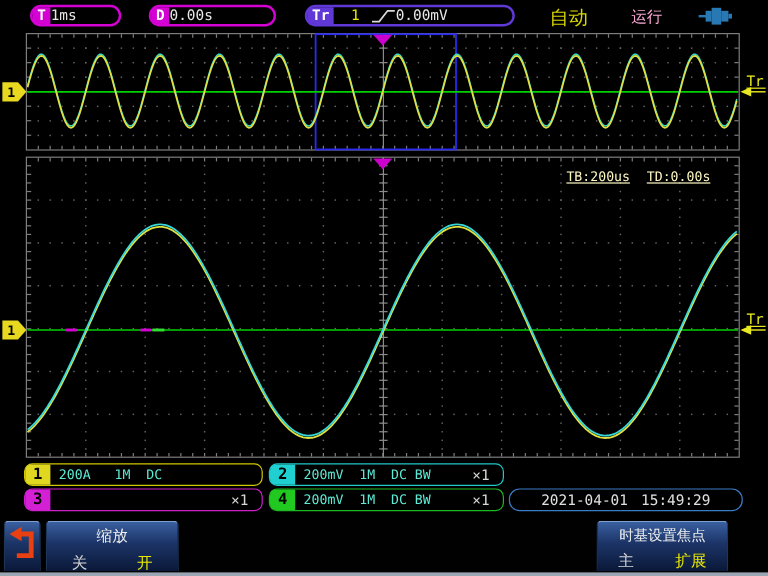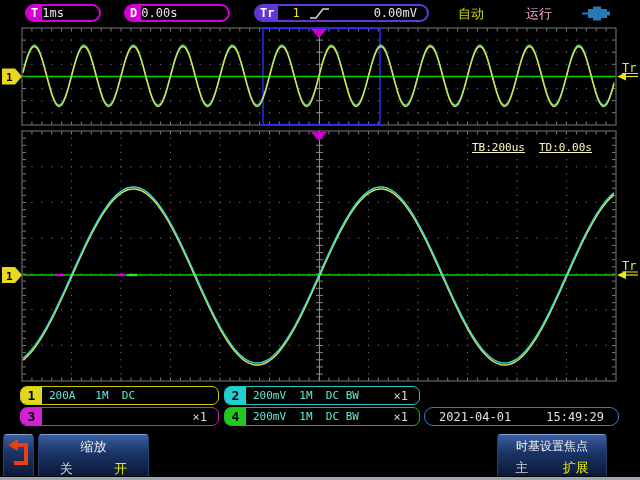--- a/index.html
+++ b/index.html
@@ -11,38 +11,38 @@
   .pill .badge{align-self:stretch;display:flex;align-items:center;justify-content:center;
         border-radius:6px 0 0 6px;color:#fff;font-size:12px;padding:0 4px;font-weight:bold;}
   .pill .val{flex:1;color:#e8e8e8;font-size:12px;line-height:14px;}
   .pill-t{left:25px;width:76px;border-color:#d400d4;}
   .pill-t .badge{background:#d400d4;}
   .pill-d{left:124px;width:106px;border-color:#d400d4;}
   .pill-d .badge{background:#d400d4;}
   .pill-tr{left:254px;width:175px;border-color:#6038d8;}
   .pill-tr .badge{background:#6038d8;}
   .trsrc{color:#e8e800;font-size:12px;margin-left:14px;}
-  .trlevel{flex:1;text-align:right;padding-right:10px;color:#e8e8e8;font-size:12px;}
+  .trlevel{flex:1;text-align:left;padding-right:10px;color:#e8e8e8;font-size:12px;}
   .cjk{font-family:"DejaVu Sans",sans-serif;}
-  .auto-ind{position:absolute;left:458px;top:5px;color:#d6d600;font-size:13px;text-align:right;}
+  .auto-ind{position:absolute;left:458px;top:5px;color:#d6d600;font-size:16px;text-align:right;}
   .run-ind{position:absolute;left:526px;top:5px;color:#f9a8d4;font-size:13px;}
   .usb{position:absolute;left:582px;top:5px;}
   
   .tbtd{position:absolute;left:472px;top:141px;color:#fef9c3;font-size:11px;letter-spacing:0;text-decoration:underline;}
   .tbtd span{margin-right:14px;}
   
   .chbox{position:absolute;height:19px;border:1.5px solid;border-radius:7px;box-sizing:border-box;
          display:flex;align-items:center;background:#000;}
   .chbadge{width:21px;align-self:stretch;display:flex;align-items:center;justify-content:center;
          color:#000;font-weight:bold;font-size:13px;border-radius:5px 0 0 5px;}
   .chtext{margin-left:7px;color:#5eead4;font-size:11px;white-space:pre;}
   .chscale{position:absolute;right:11px;color:#d8d8d8;font-size:12px;}
   .datebox{position:absolute;left:424px;top:407px;width:195px;height:19px;border:1.5px solid #3a7cc4;
          border-radius:9px;box-sizing:border-box;display:flex;align-items:center;
-         justify-content:space-between;padding:0 14px;color:#e0e0e0;font-size:12px;background:#000;}
+         justify-content:space-between;padding:0 26px;color:#e0e0e0;font-size:12px;background:#000;}
   
   .menubar{position:absolute;left:0;top:433px;width:640px;height:44px;background:#010101;}
   .menubtn{position:absolute;top:1px;height:42px;box-sizing:border-box;text-align:center;
          background:linear-gradient(180deg,#3a5fa0 0%,#1c3568 42%,#0a1838 100%);
          border-top:1px solid #7f9fd0;border-left:1px solid #24426e;border-right:1px solid #24426e;
          border-radius:4px 4px 0 0;}
   .menubtn .title{color:#f0f0f0;font-size:13px;margin-top:3px;}
   .menubtn .opts{display:flex;justify-content:space-around;margin-top:4px;font-size:13px;color:#d4d4d4;}
   .opt.active{color:#e8e800;}
   .backbtn{left:3px;width:31px;}

